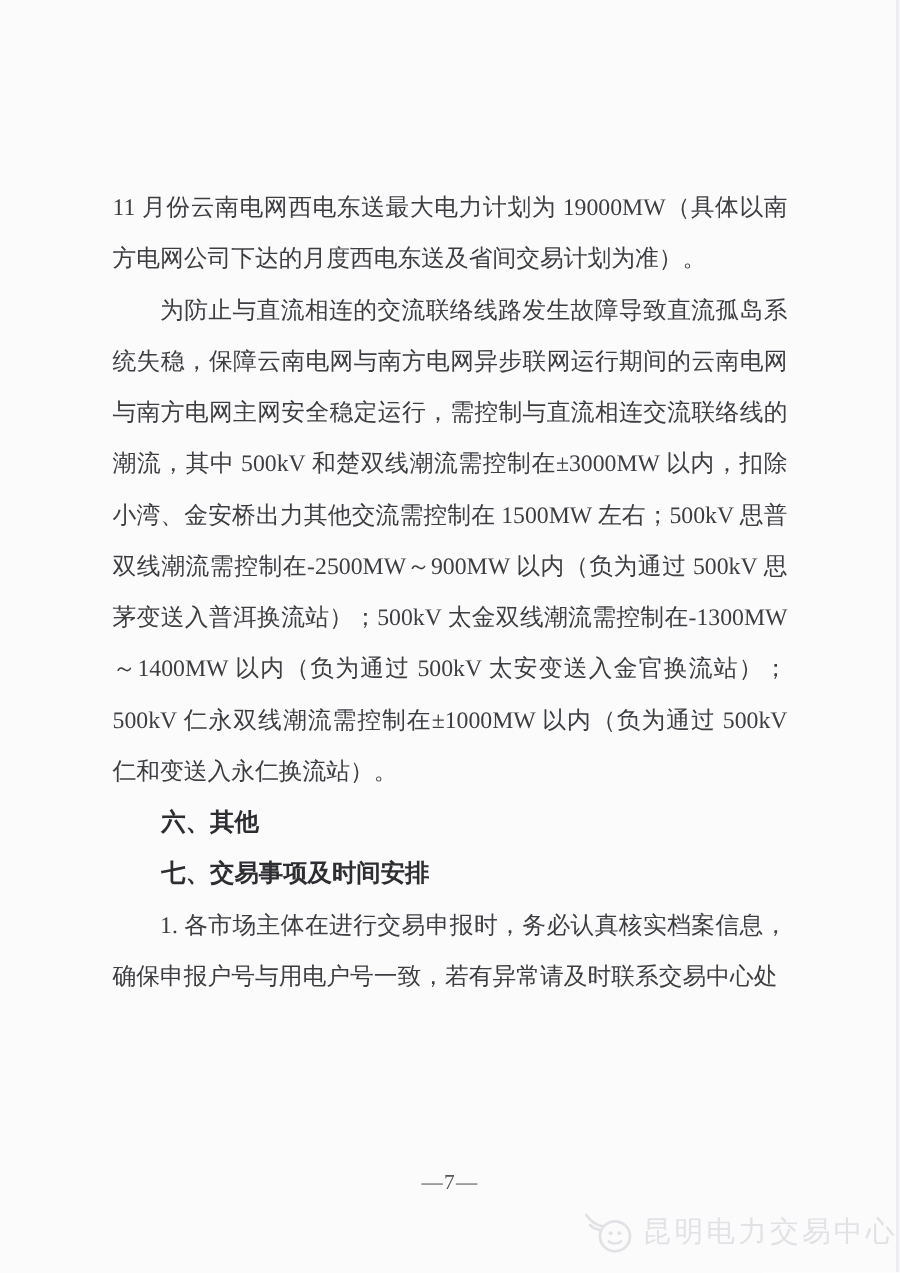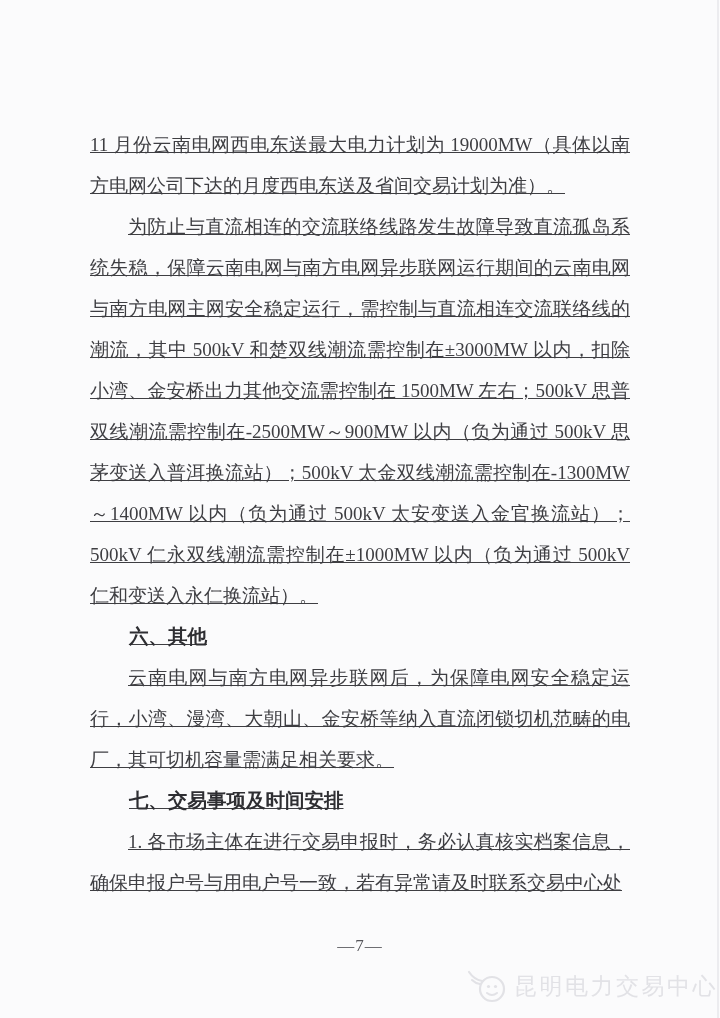--- a/index.html
+++ b/index.html
@@ -10,26 +10,25 @@
     --watermark:#e2e2e6;
     --edge-line:#ececef;
   }
   html,body{margin:0;padding:0;background:#ffffff;}
   .page{
     position:relative;width:720px;height:1018px;overflow:hidden;
     background:var(--page-bg);
     font-family:"Liberation Serif","DejaVu Serif",serif;
   }
   .content{
-    position:absolute;left:90px;top:124px;width:540px;
+    position:absolute;left:90px;top:146px;width:540px;
     color:var(--body-text);
     font-size:19px;line-height:41px;
     text-align:justify;
     overflow-wrap:break-word;
-    text-decoration:underline;
   }
   .content p{margin:0;}
   .content p.indent{text-indent:2em;}
   .sec-heading{
     margin:0;
     font-family:"Liberation Sans","DejaVu Sans",sans-serif;
     font-size:19.5px;line-height:41px;font-weight:bold;
     color:var(--heading-text);
     padding-left:2em;
     text-align:left;
@@ -58,21 +57,20 @@
 </style>
 </head>
 <body>
 
 <div class="page">
 
   <div class="content">
     <p class="body">11 月份云南电网西电东送最大电力计划为 19000MW（具体以南方电网公司下达的月度西电东送及省间交易计划为准）。</p>
     <p class="body indent">为防止与直流相连的交流联络线路发生故障导致直流孤岛系统失稳，保障云南电网与南方电网异步联网运行期间的云南电网与南方电网主网安全稳定运行，需控制与直流相连交流联络线的潮流，其中 500kV 和楚双线潮流需控制在±3000MW 以内，扣除小湾、金安桥出力其他交流需控制在 1500MW 左右；500kV 思普双线潮流需控制在-2500MW～900MW 以内（负为通过 500kV 思茅变送入普洱换流站）；500kV 太金双线潮流需控制在-1300MW～1400MW 以内（负为通过 500kV 太安变送入金官换流站）；500kV 仁永双线潮流需控制在±1000MW 以内（负为通过 500kV 仁和变送入永仁换流站）。</p>
     <h2 class="sec-heading">六、其他</h2>
-    <p class="body indent">云南电网与南方电网异步联网后，为保障电网安全稳定运行，小湾、漫湾、大朝山、金安桥等纳入直流闭锁切机范畴的电厂，其可切机容量需满足相关要求。</p>
     <h2 class="sec-heading">七、交易事项及时间安排</h2>
     <p class="body indent">1. 各市场主体在进行交易申报时，务必认真核实档案信息，确保申报户号与用电户号一致，若有异常请及时联系交易中心处</p>
   </div>
 
   <div class="page-footer">—7—</div>
 
   <div class="watermark">
     <svg class="wm-logo" viewBox="0 0 44 36" fill="none" xmlns="http://www.w3.org/2000/svg">
       <path d="M4 4 C8 10, 12 12, 17 13" stroke="#e2e2e6" stroke-width="2.2" stroke-linecap="round"></path>
       <path d="M7 12 C9 14, 12 15.5, 15 16" stroke="#e2e2e6" stroke-width="2" stroke-linecap="round"></path>

